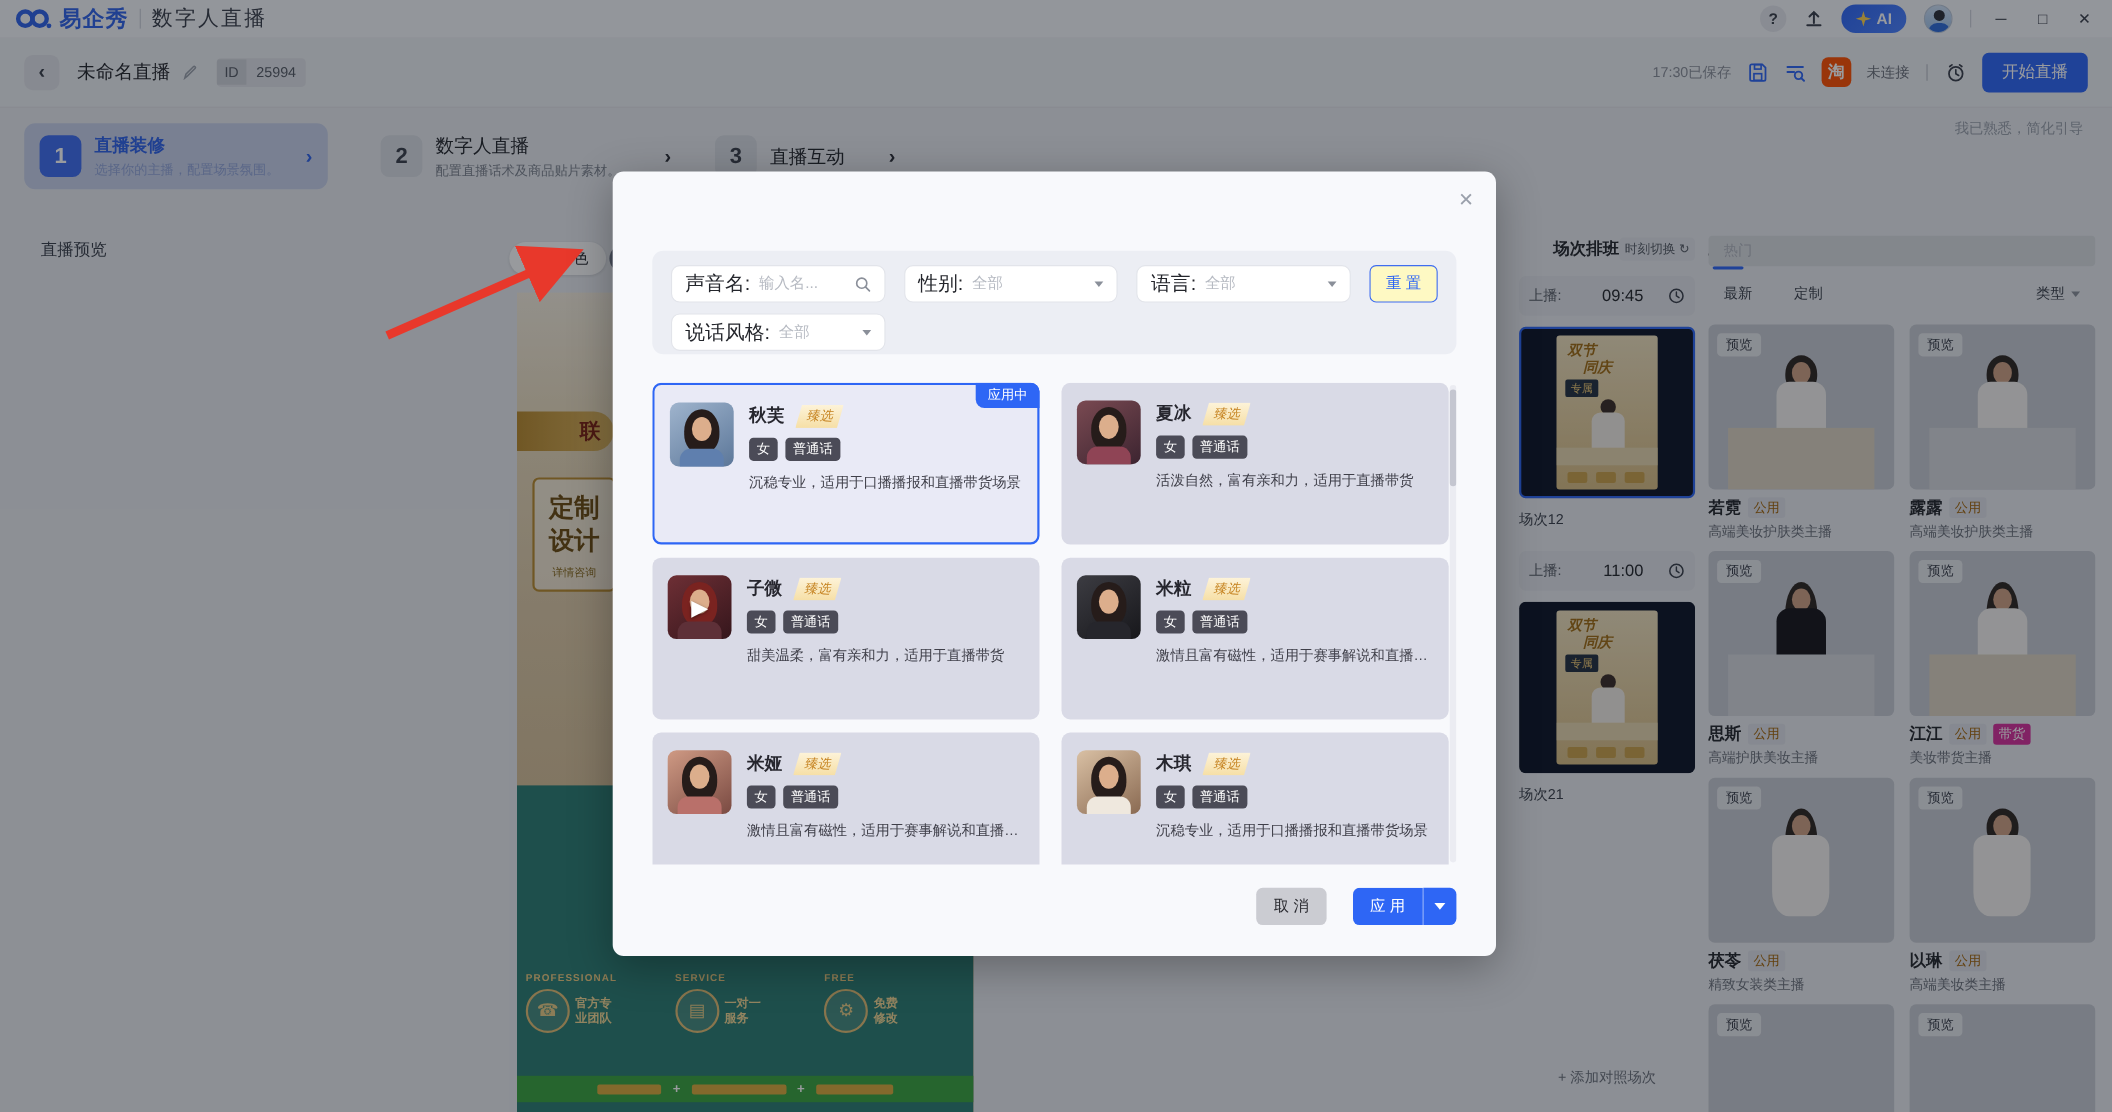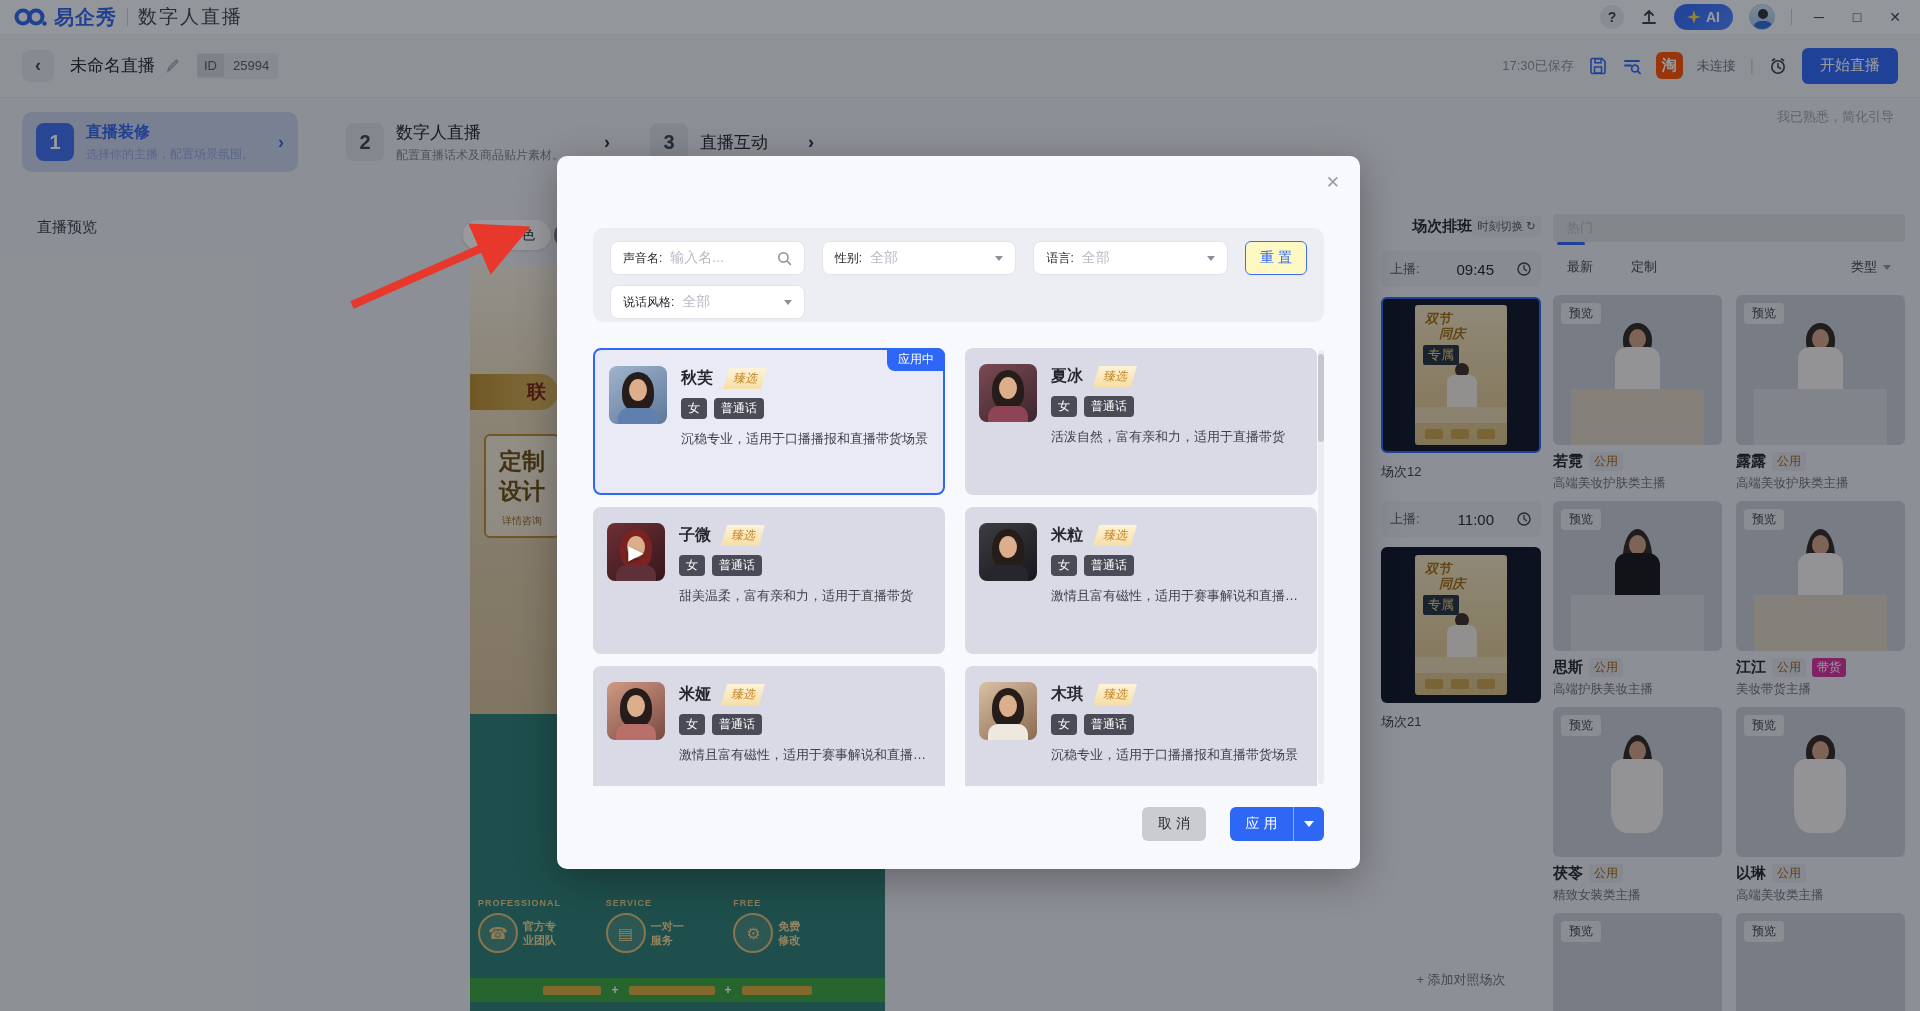--- a/index.html
+++ b/index.html
@@ -73,21 +73,21 @@
   .poster { position:absolute; left:470px; top:266px; width:415px; height:745px; overflow:hidden; z-index:1;
     background:linear-gradient(180deg,#f4ecdd 0%,#e9dabc 16%,#ddc9a6 38%,#d6bf98 60%); }
   .poster-ribbon { position:absolute; left:0; top:108px; width:88px; height:36px; border-radius:0 18px 18px 0;
     background:linear-gradient(90deg,#b98a2e,#dcb45e); color:#7a1f12; font-size:19px; font-weight:bold;
     display:flex; align-items:center; justify-content:flex-end; padding-right:12px; }
   .poster-card { position:absolute; left:14px; top:168px; width:76px; padding:10px 0 8px; border:2px solid #b98a2e;
     background:rgba(255,250,238,.55); border-radius:6px; text-align:center; }
   .poster-card .big { font-size:23px; font-weight:bold; color:#6b4a10; line-height:30px; }
   .poster-card .small { margin-top:8px; font-size:10px; color:#8a6a20; }
   .poster-teal { position:absolute; left:0; top:448px; width:100%; bottom:0; background:#2c7d72; }
-  .stamps { position:absolute; left:8px; right:8px; top:184px; display:flex; justify-content:flex-start; }
+  .stamps { position:absolute; left:8px; right:8px; top:170px; display:flex; justify-content:space-between; }
   .stamp { width:32%; }
   .stamp-en { font-size:9px; font-weight:bold; letter-spacing:1px; color:#eac87e; margin-bottom:5px; }
   .stamp-body { display:flex; align-items:center; gap:5px; }
   .stamp-circle { width:40px; height:40px; border-radius:50%; border:2px solid #e2bd74; color:#e9cb85;
     display:flex; align-items:center; justify-content:center; font-size:16px; background:rgba(255,243,214,.12); }
   .stamp-zh { font-size:11px; font-weight:bold; color:#f3d794; line-height:14px; width:48px; }
   .poster-greenbar { position:absolute; left:0; top:264px; width:100%; height:24px; background:#3aa23e;
     display:flex; align-items:center; justify-content:center; gap:10px; }
   .gold-chip { width:58px; height:9px; border-radius:2px; background:#d9aa3c; }
   .gold-plus { color:#fff; font-size:12px; font-weight:bold; }
@@ -99,21 +99,21 @@
   .sch-toggle { font-size:11.5px; color:#555a64; background:#e2e4ea; border-radius:4px; padding:3px 5px; }
   .time-row { margin-top:14px; height:36px; background:#e2e4ea; border-radius:6px; display:flex; align-items:center;
     padding:0 9px; font-size:13px; color:#555a64; }
   .time-val { margin-left:auto; font-size:15px; color:#24262c; margin-right:22px; }
   .sch-thumb { margin-top:10px; width:160px; height:156px; background:#0d1426; border-radius:6px;
     display:flex; align-items:center; justify-content:center; border:2px solid transparent; }
   .sch-thumb.selected { border-color:#2e66f5; }
   .mini-poster { width:92px; height:140px; border-radius:3px; background:linear-gradient(180deg,#efe0bd,#d9bd84);
     position:relative; overflow:hidden; }
   .mini-title { position:absolute; top:6px; left:10px; font-size:13px; font-weight:bold; font-style:italic; color:#a06c14; line-height:15px; }
-  .mini-chip { position:absolute; top:40px; left:8px; background:#243041; color:#ecc673; font-size:13px; padding:1px 5px; border-radius:2px; }
+  .mini-chip { position:absolute; top:40px; left:8px; background:#243041; color:#ecc673; font-size:10px; padding:1px 5px; border-radius:2px; }
   .mini-figure-head { position:absolute; top:58px; left:40px; width:14px; height:14px; border-radius:50%; background:#3a2c26; }
   .mini-figure-body { position:absolute; top:70px; left:32px; width:30px; height:34px; border-radius:8px 8px 0 0; background:#f2ede6; }
   .mini-desk { position:absolute; bottom:22px; left:0; width:100%; height:16px; background:#e7d6ae; }
   .mini-dots { position:absolute; bottom:6px; left:10px; display:flex; gap:8px; }
   .mini-dots span { width:18px; height:10px; background:#caa14a; border-radius:2px; display:block; }
   .sch-name { margin-top:10px; font-size:13px; color:#3a3f4a; }
   .sch-add { position:absolute; bottom:22px; left:0; width:100%; text-align:center; font-size:13px; color:#6b707a; }
 
   
   .library { position:absolute; left:1553px; top:214px; width:352px; bottom:0; overflow:hidden; z-index:2; }
@@ -156,21 +156,21 @@
   .modal { position:absolute; left:557px; top:156px; width:803px; height:713px; background:#f8f9fc; border-radius:10px;
     box-shadow:0 10px 40px rgba(0,0,0,.3); z-index:60; }
   .modal-close { position:absolute; top:16px; right:20px; font-size:17px; color:#9aa0ab; }
   .modal-title-row { padding-top:24px; display:flex; justify-content:center; align-items:center; gap:8px; }
   .modal-title { font-size:16px; font-weight:bold; color:#24262c; }
   .beta-badge { border:1px solid #3f6df0; color:#3f6df0; border-radius:4px; font-size:12px; padding:1px 7px; }
   .filterbox { position:absolute; left:36px; right:36px; top:72px; height:94px; background:#eceef4; border-radius:10px; padding:13px 17px; }
   .filter-row { display:flex; align-items:center; gap:17px; }
   .field { width:195px; height:34px; background:#fff; border:1px solid #e2e4ea; border-radius:8px; display:flex;
     align-items:center; padding:0 12px; gap:8px; }
-  .field-label { font-size:12px; color:#24262c; white-space:nowrap; }
+  .field-label { font-size:18px; color:#24262c; white-space:nowrap; }
   .field-value { font-size:14px; color:#b6bac2; flex:1; white-space:nowrap; overflow:hidden; }
   .reset-btn { margin-left:auto; width:62px; height:34px; border:1px solid #3f6df0; border-radius:6px; background:#fef9c3;
     color:#2e66f5; font-size:14px; display:flex; align-items:center; justify-content:center; }
   .filter-row2 { margin-top:10px; }
   .voice-list { position:absolute; left:36px; top:192px; width:731px; height:438px; overflow:hidden; }
   .voice-grid { display:grid; grid-template-columns:352px 352px; column-gap:20px; row-gap:12px; }
   .vscroll-track { position:absolute; right:0; top:2px; width:6px; height:434px; background:#ebecf2; border-radius:3px; }
   .vscroll-thumb { position:absolute; right:0; top:4px; width:6px; height:88px; background:#c4c6d0; border-radius:3px; }
   .voice-card { position:relative; width:352px; height:147px; background:#d9dae6; border-radius:8px; padding:16px 14px;
     display:flex; gap:14px; }

